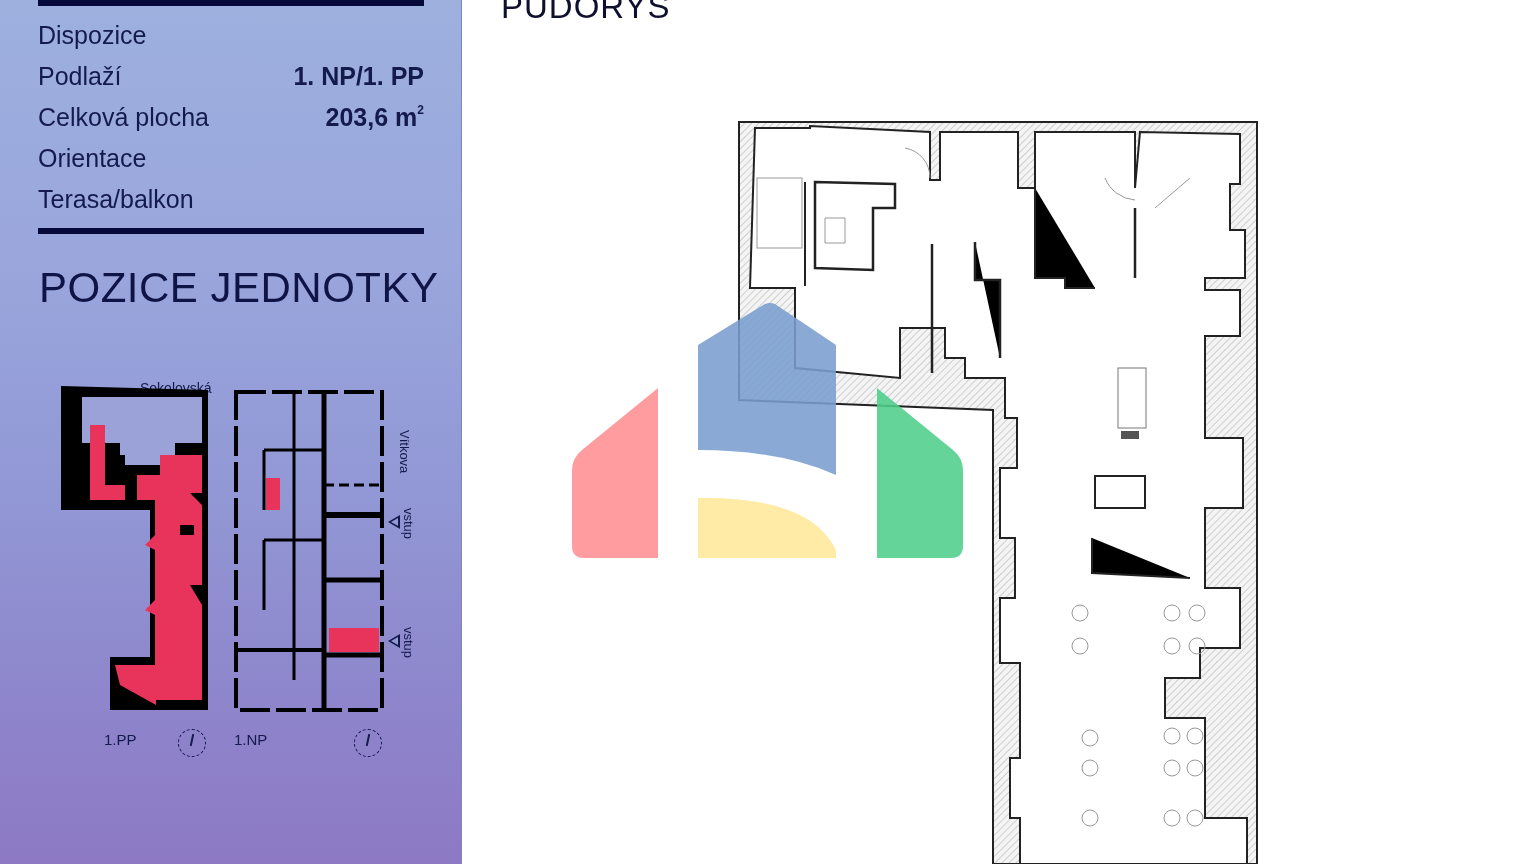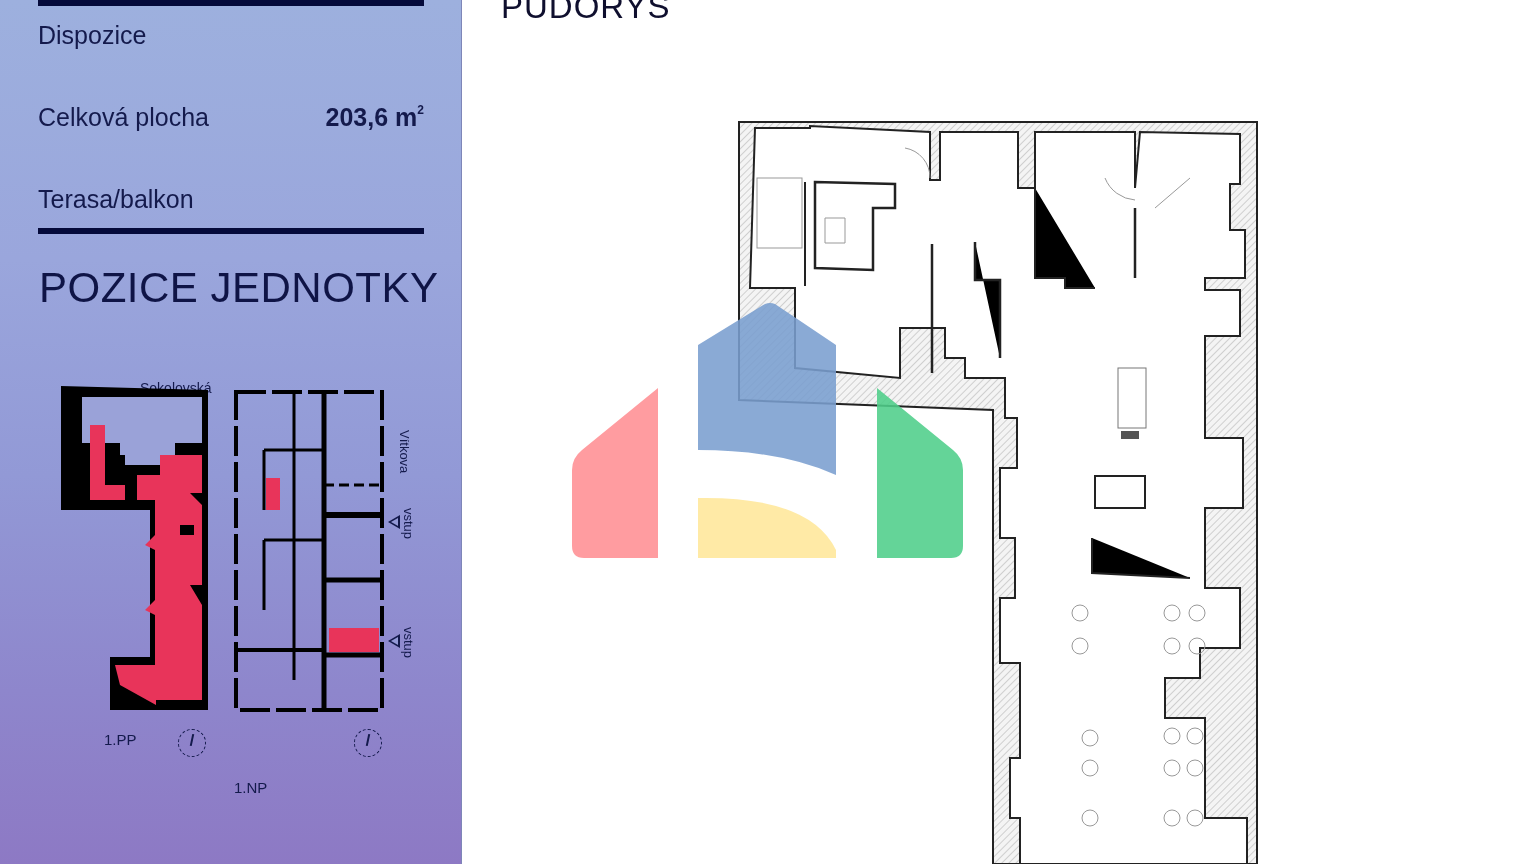--- a/index.html
+++ b/index.html
@@ -39,23 +39,31 @@
 </head>
 <body>
 
 <div class="sidebar">
   <div class="rule top"></div>
 
   <div class="prop-row" style="top:18px">
     <span class="prop-label">Dispozice</span>
     <span class="prop-value"></span>
   </div>
+  <div class="prop-row" style="top:59px">
+    <span class="prop-label">Podlaží</span>
+    <span class="prop-value">1. NP/1. PP</span>
+  </div>
   <div class="prop-row" style="top:100px">
     <span class="prop-label">Celková plocha</span>
     <span class="prop-value"><span>203,6 m</span><sup>2</sup></span>
+  </div>
+  <div class="prop-row" style="top:141px">
+    <span class="prop-label">Orientace</span>
+    <span class="prop-value"></span>
   </div>
   <div class="prop-row" style="top:182px">
     <span class="prop-label">Terasa/balkon</span>
     <span class="prop-value"></span>
   </div>
 
   <div class="rule mid"></div>
 
   <div class="section-title">POZICE JEDNOTKY</div>
 
@@ -92,21 +100,21 @@
 
   <div class="entry-arrow" style="left:388px; top:515px;"></div>
   <div class="street-vertical" style="left:416px; top:508px;">vstup</div>
 
   <div class="entry-arrow" style="left:388px; top:634px;"></div>
   <div class="street-vertical" style="left:416px; top:627px;">vstup</div>
 
   <div class="floor-label" style="left:60px; top:731px;margin-left:44px;">1.PP</div>
   <div class="compass" style="left:178px; top:729px;"></div>
 
-  <div class="floor-label" style="left:234px; top:731px;margin-top:48px;">1.NP</div>
+  <div class="floor-label" style="left:234px; top:731px;">1.NP</div>
   <div class="compass" style="left:354px; top:729px;"></div>
 </div>
 
 <div class="main-title">PŮDORYS</div>
 
 <svg class="floorplan" viewBox="0 0 530 746">
   <defs>
     <pattern id="hatch" patternUnits="userSpaceOnUse" width="5" height="5" patternTransform="rotate(45)">
       <rect width="5" height="5" fill="#f4f4f4"></rect>
       <line x1="0" y1="0" x2="0" y2="5" stroke="#aaa" stroke-width="1"></line>

